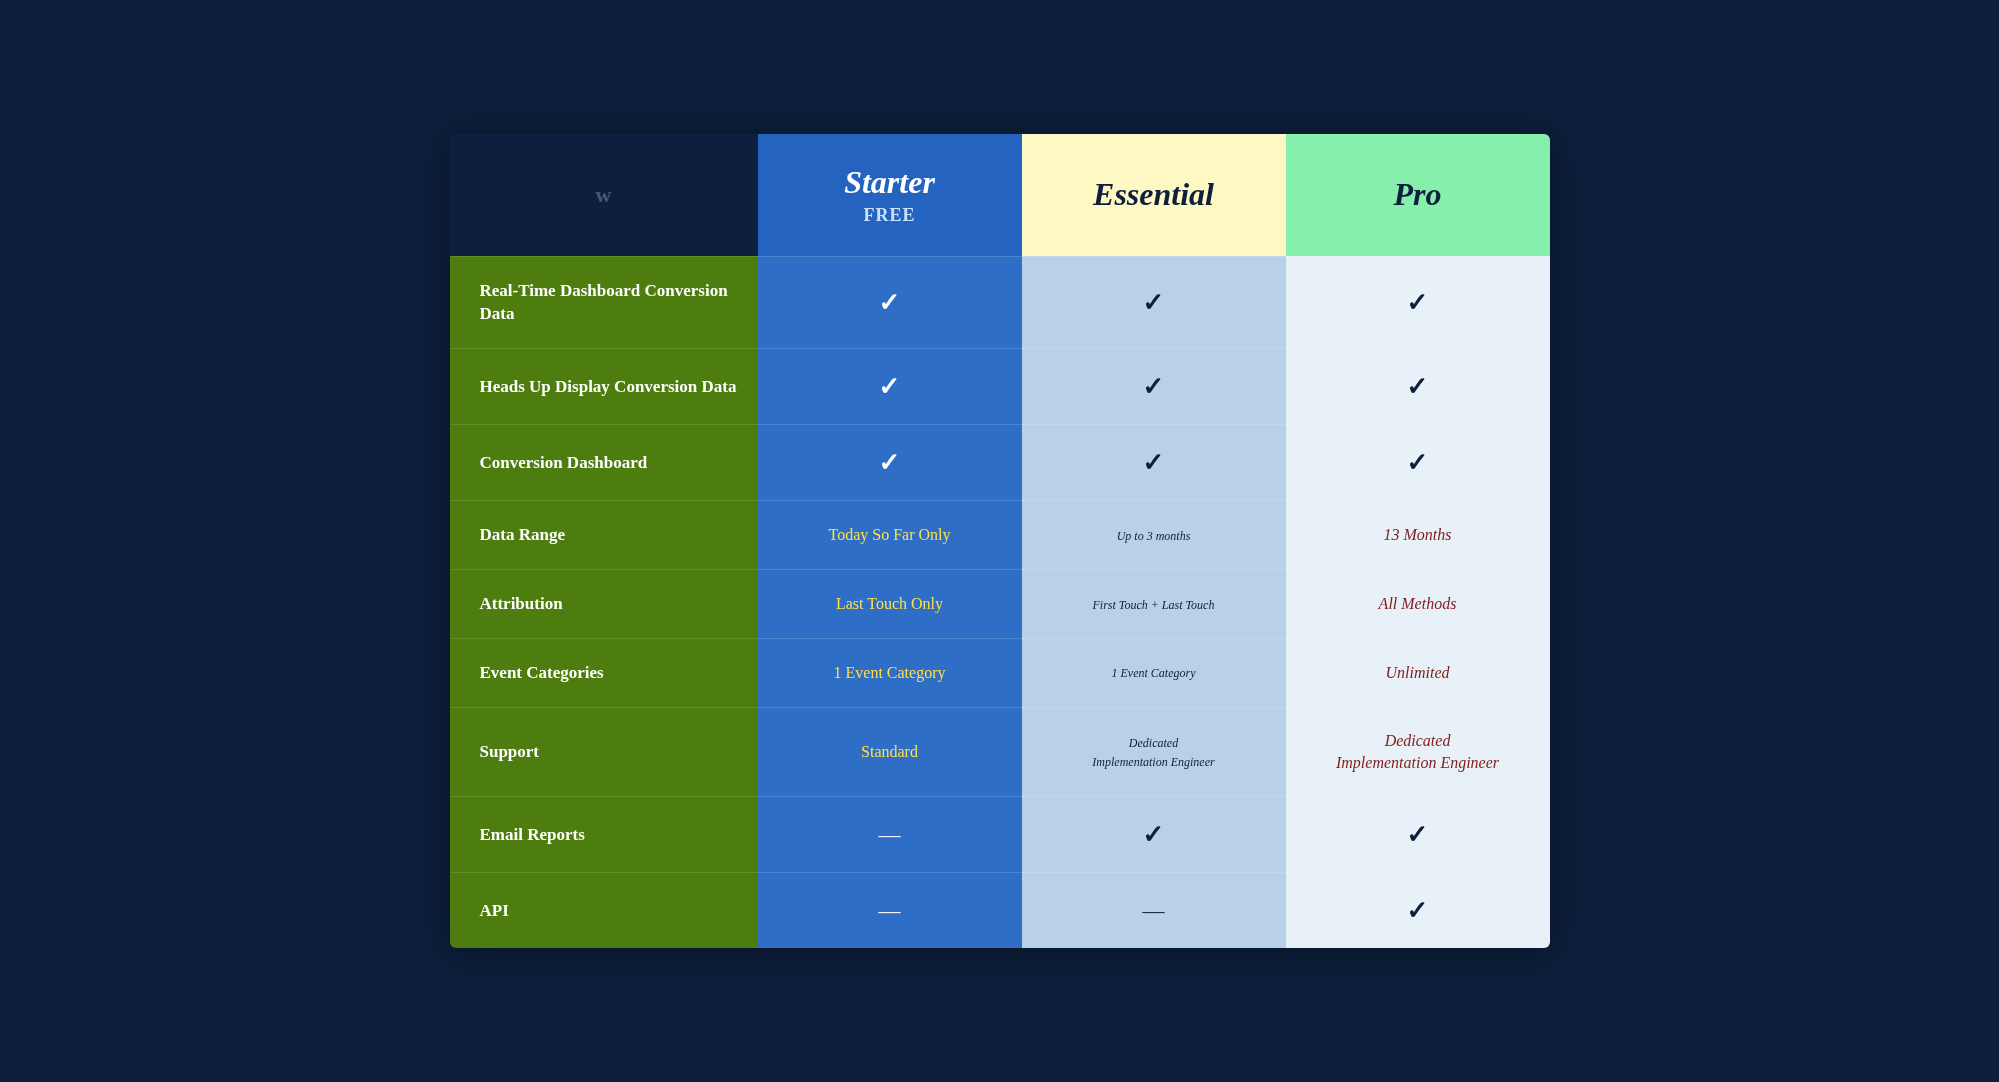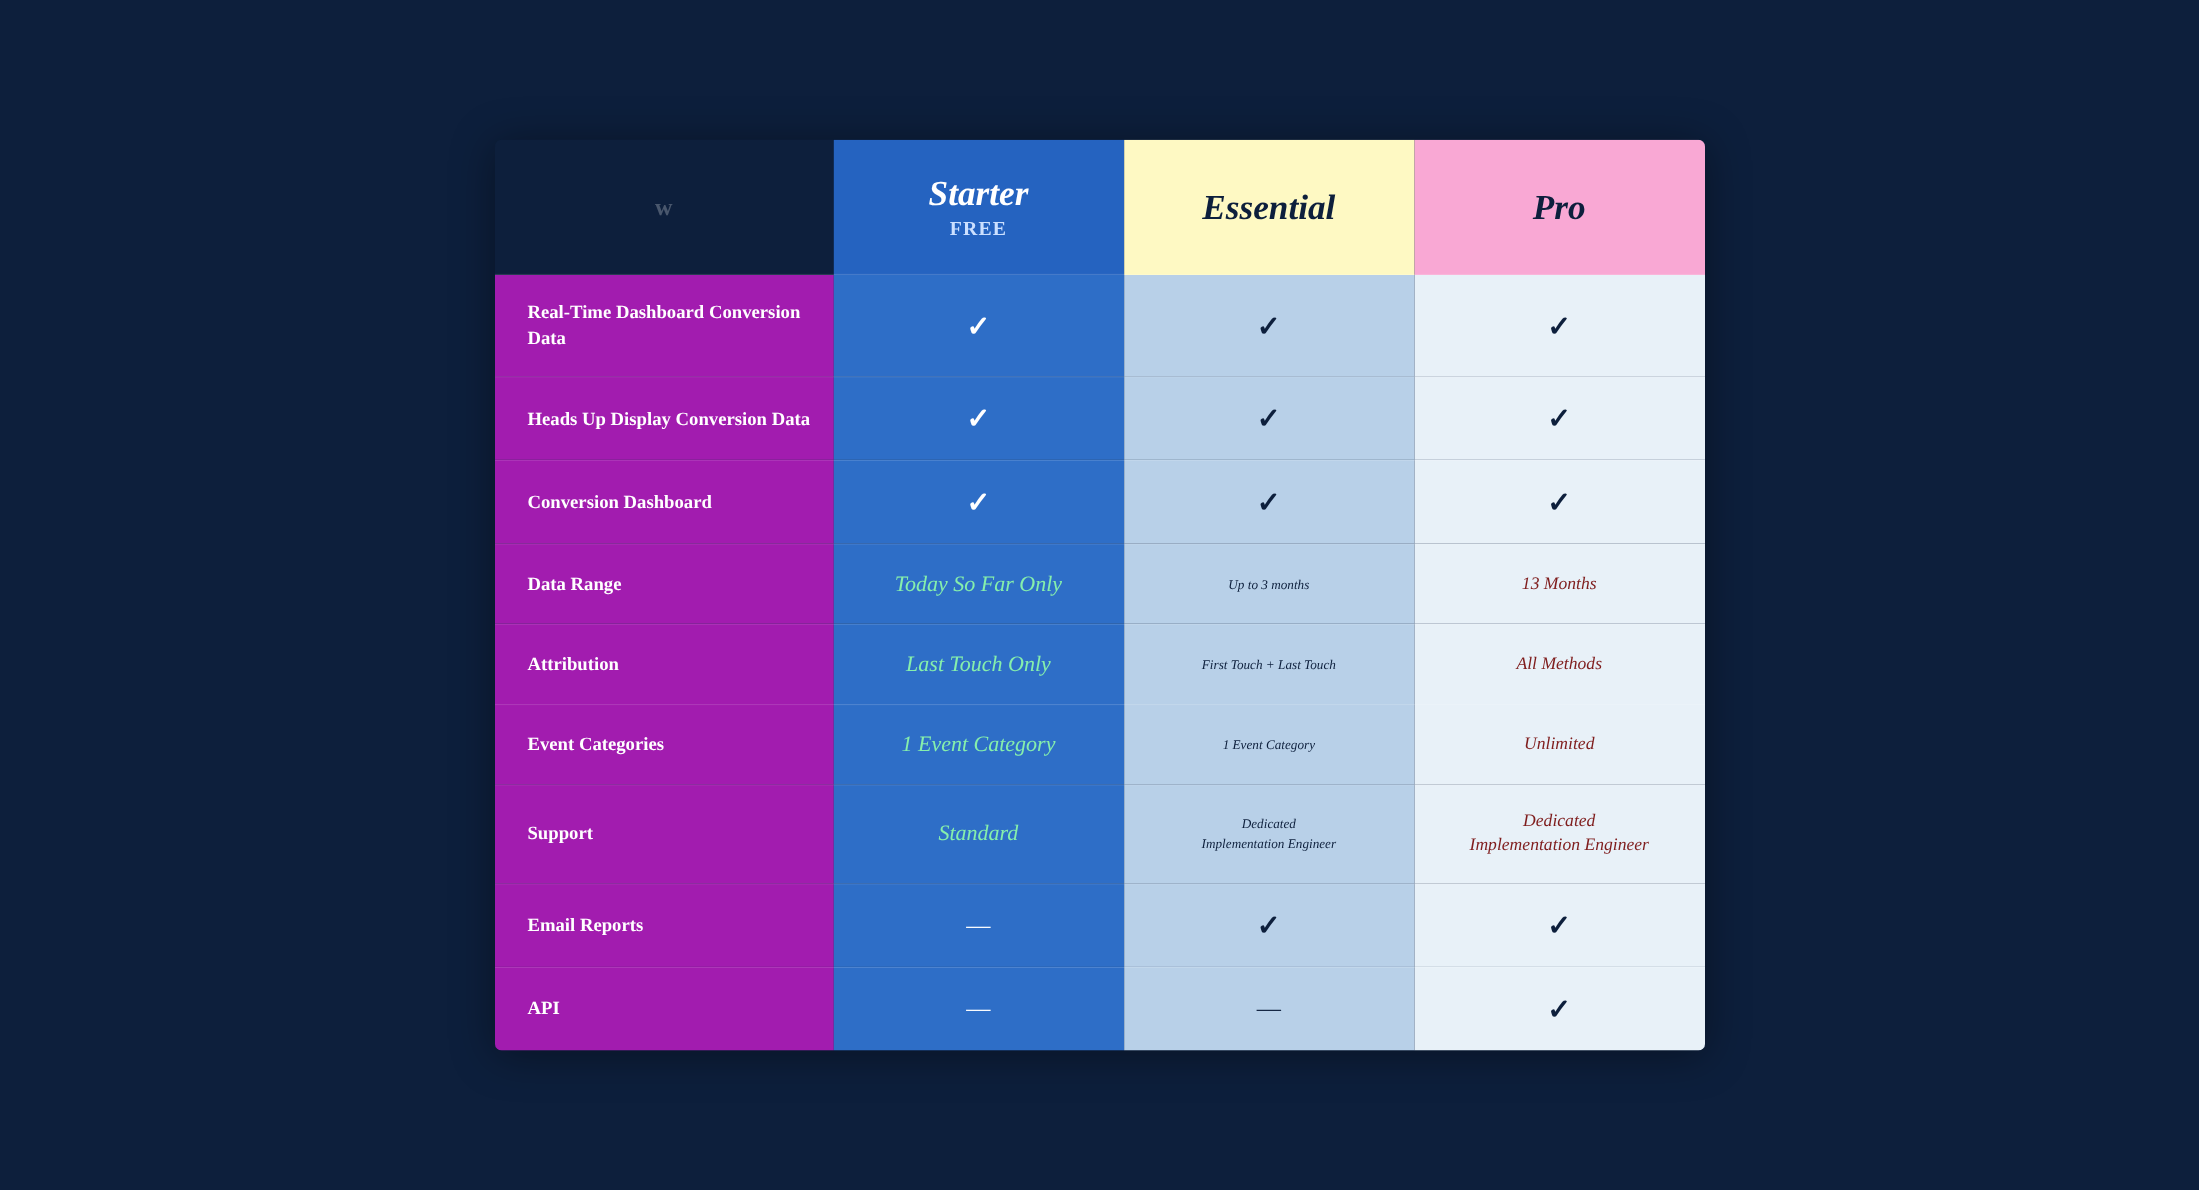--- a/index.html
+++ b/index.html
@@ -45,21 +45,21 @@
       background: #2563c0;
     }
 
     .col-essential {
       width: 24%;
       background: #fef9c3;
     }
 
     .col-pro {
       width: 24%;
-      background: #f9a8d4;
+      background: #86efac;
     }
 
     .plan-name {
       font-size: 32px;
       font-weight: bold;
       font-style: italic;
       display: block;
     }
 
     .plan-name-starter {
@@ -87,21 +87,21 @@
     .data-row td {
       padding: 22px 20px;
       text-align: center;
       vertical-align: middle;
       border-top: 1px solid rgba(255,255,255,0.15);
     }
 
     .data-row td.feature-cell {
       text-align: left;
       padding-left: 30px;
-      background: #a21caf;
+      background: #4d7c0f;
       border-top: 1px solid rgba(255,255,255,0.12);
     }
 
     .data-row td.starter-cell {
       background: #2e6ec7;
     }
 
     .data-row td.essential-cell {
       background: #b8d0e8;
     }
@@ -111,24 +111,23 @@
     }
 
     .feature-label {
       color: #ffffff;
       font-size: 17px;
       font-weight: bold;
       line-height: 1.4;
     }
 
     .cell-text-starter {
-      color: #86efac;
-      font-size: 20px;
-      line-height: 1.4;
-      font-style: italic;
+      color: #fde047;
+      font-size: 16px;
+      line-height: 1.4;
     }
 
     .cell-text-essential {
       color: #0d1f3c;
       font-size: 12px;
       line-height: 1.4;
       font-style: italic;
     }
 
     .cell-text-pro {

